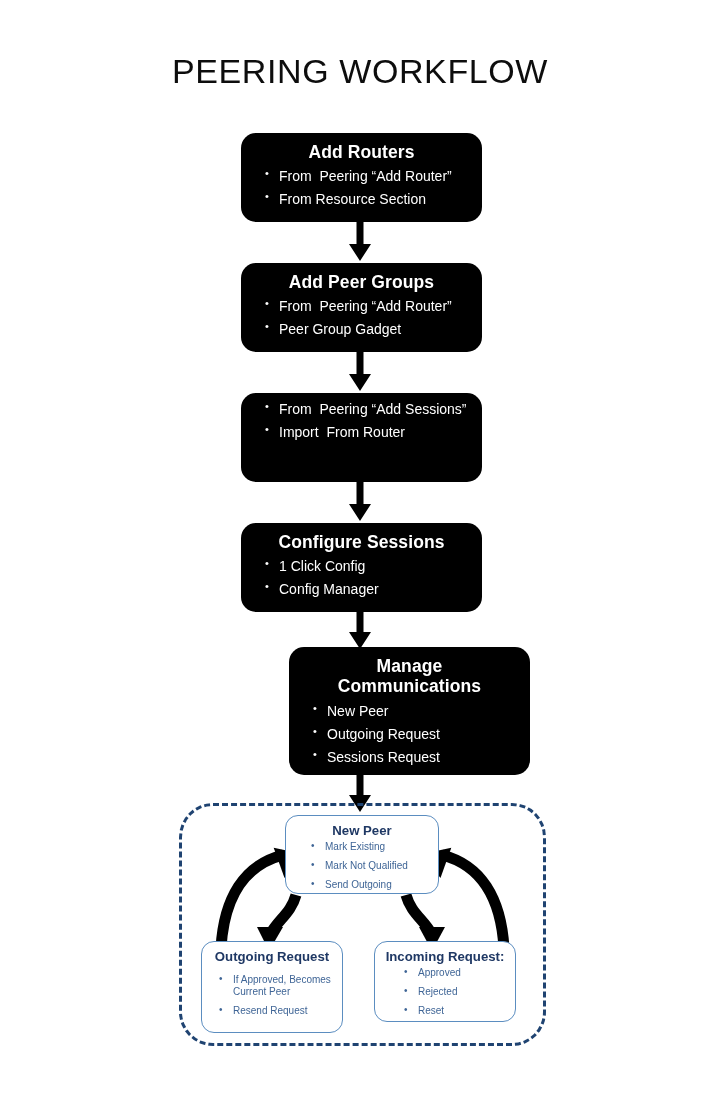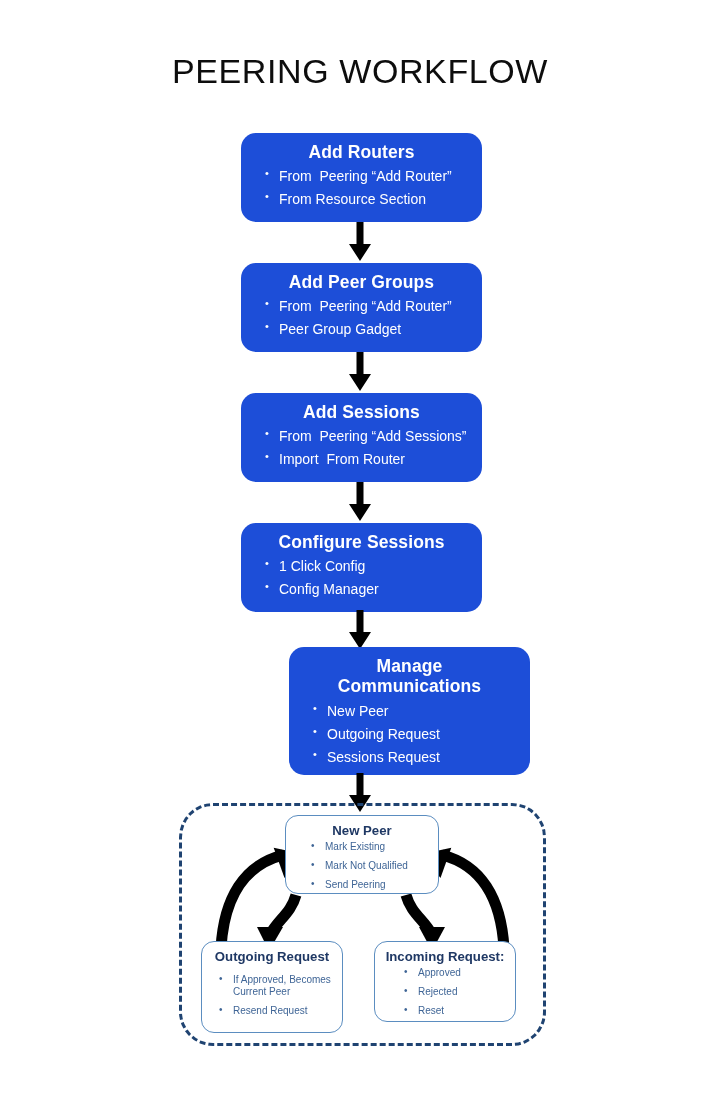--- a/index.html
+++ b/index.html
@@ -28,21 +28,21 @@
     letter-spacing: 0.6px;
     color: #0d0d0d;
   }
 
   
   .step-box {
     position: absolute;
     left: 241px;
     width: 241px;
     box-sizing: border-box;
-    background: #1d4ed8;
+    background: #000000;
     border-radius: 15px;
     color: #ffffff;
     padding: 9px 0 10px 0;
   }
   .step-title {
     text-align: center;
     font-size: 17.5px;
     font-weight: bold;
     line-height: 1.17;
     margin-bottom: 7px;
@@ -195,21 +195,20 @@
   </ul>
 </div>
 
 <div class="connector" id="conn-2">
   <svg width="30" height="40" viewBox="0 0 30 40">
     <path d="M11.5 0 L18.5 0 L18.5 22 L26 22 L15 39 L4 22 L11.5 22 Z" fill="#000000"></path>
   </svg>
 </div>
 
 <div class="step-box" id="box-add-sessions">
-  <div class="step-title">Add Sessions</div>
   <ul class="step-list">
     <li>From  Peering “Add Sessions”</li>
     <li>Import  From Router</li>
   </ul>
 </div>
 
 <div class="connector" id="conn-3">
   <svg width="30" height="40" viewBox="0 0 30 40">
     <path d="M11.5 0 L18.5 0 L18.5 22 L26 22 L15 39 L4 22 L11.5 22 Z" fill="#000000"></path>
   </svg>
@@ -270,21 +269,21 @@
     <path d="M 325 145 C 322 95, 302 62, 263 52" stroke="#000000" stroke-width="11" fill="none" stroke-linecap="butt"></path>
     <path d="M 268 40 L 242 55 L 267 72 Z" fill="#000000" transform="rotate(18 255 56)"></path>
   </g>
 </svg>
 
 <div class="sub-box" id="subbox-new-peer">
   <div class="sub-title">New Peer</div>
   <ul class="sub-list">
     <li>Mark Existing</li>
     <li>Mark Not Qualified</li>
-    <li>Send Peering</li>
+    <li>Send Outgoing</li>
   </ul>
 </div>
 
 <div class="sub-box" id="subbox-outgoing">
   <div class="sub-title">Outgoing Request</div>
   <ul class="sub-list">
     <li>If Approved, Becomes Current Peer</li>
     <li>Resend Request</li>
   </ul>
 </div>

